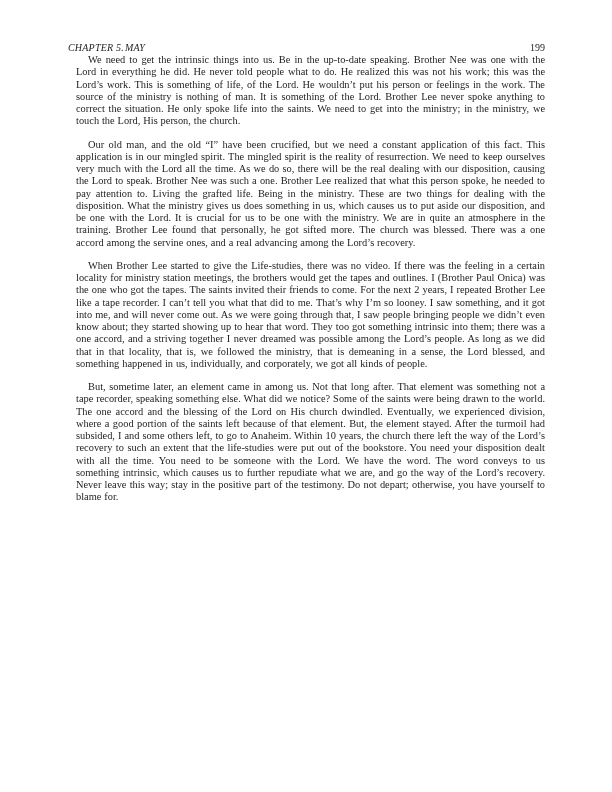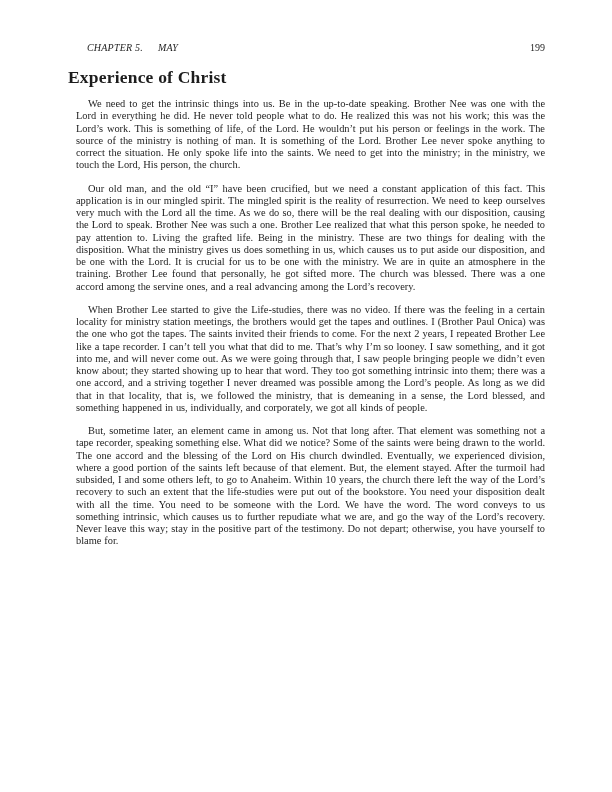--- a/index.html
+++ b/index.html
@@ -26,22 +26,21 @@
     display: flex;
     justify-content: space-between;
     align-items: baseline;
     font-size: 10px;
     line-height: 12px;
   }
   .running-head .chapter {
     font-style: italic;
     letter-spacing: 0.2px;
     display: inline-flex;
-    gap: 15px;
-    margin-left: 19px;
+    gap: 1px;
   }
   .running-head .pagenum {
     font-style: normal;
   }
   h1.section-title {
     font-size: 17.5px;
     line-height: 20px;
     font-weight: 700;
     margin: 13px 0 11px 0;
     letter-spacing: 0.2px;
@@ -61,21 +60,20 @@
 <div class="page">
 
   <div class="running-head">
     <span class="chapter">
       <span>CHAPTER 5.</span>
       <span>MAY</span>
     </span>
     <span class="pagenum">199</span>
   </div>
 
-  <h1 class="section-title">Experience of Christ</h1>
 
   <div class="body-text">
     <p>We need to get the intrinsic things into us. Be in the up-to-date speaking. Brother Nee was one with the Lord in everything he did. He never told people what to do. He realized this was not his work; this was the Lord’s work. This is something of life, of the Lord. He wouldn’t put his person or feelings in the work. The source of the ministry is nothing of man. It is something of the Lord. Brother Lee never spoke anything to correct the situation. He only spoke life into the saints. We need to get into the ministry; in the ministry, we touch the Lord, His person, the church.</p>
     <p>Our old man, and the old “I” have been crucified, but we need a constant application of this fact. This application is in our mingled spirit. The mingled spirit is the reality of resurrection. We need to keep ourselves very much with the Lord all the time. As we do so, there will be the real dealing with our disposition, causing the Lord to speak. Brother Nee was such a one. Brother Lee realized that what this person spoke, he needed to pay attention to. Living the grafted life. Being in the ministry. These are two things for dealing with the disposition. What the ministry gives us does something in us, which causes us to put aside our disposition, and be one with the Lord. It is crucial for us to be one with the ministry. We are in quite an atmosphere in the training. Brother Lee found that personally, he got sifted more. The church was blessed. There was a one accord among the servine ones, and a real advancing among the Lord’s recovery.</p>
     <p>When Brother Lee started to give the Life-studies, there was no video. If there was the feeling in a certain locality for ministry station meetings, the brothers would get the tapes and outlines. I (Brother Paul Onica) was the one who got the tapes. The saints invited their friends to come. For the next 2 years, I repeated Brother Lee like a tape recorder. I can’t tell you what that did to me. That’s why I’m so looney. I saw something, and it got into me, and will never come out. As we were going through that, I saw people bringing people we didn’t even know about; they started showing up to hear that word. They too got something intrinsic into them; there was a one accord, and a striving together I never dreamed was possible among the Lord’s people. As long as we did that in that locality, that is, we followed the ministry, that is demeaning in a sense, the Lord blessed, and something happened in us, individually, and corporately, we got all kinds of people.</p>
     <p>But, sometime later, an element came in among us. Not that long after. That element was something not a tape recorder, speaking something else. What did we notice? Some of the saints were being drawn to the world. The one accord and the blessing of the Lord on His church dwindled. Eventually, we experienced division, where a good portion of the saints left because of that element. But, the element stayed. After the turmoil had subsided, I and some others left, to go to Anaheim. Within 10 years, the church there left the way of the Lord’s recovery to such an extent that the life-studies were put out of the bookstore. You need your disposition dealt with all the time. You need to be someone with the Lord. We have the word. The word conveys to us something intrinsic, which causes us to further repudiate what we are, and go the way of the Lord’s recovery. Never leave this way; stay in the positive part of the testimony. Do not depart; otherwise, you have yourself to blame for.</p>
   </div>
 
 </div>
 

